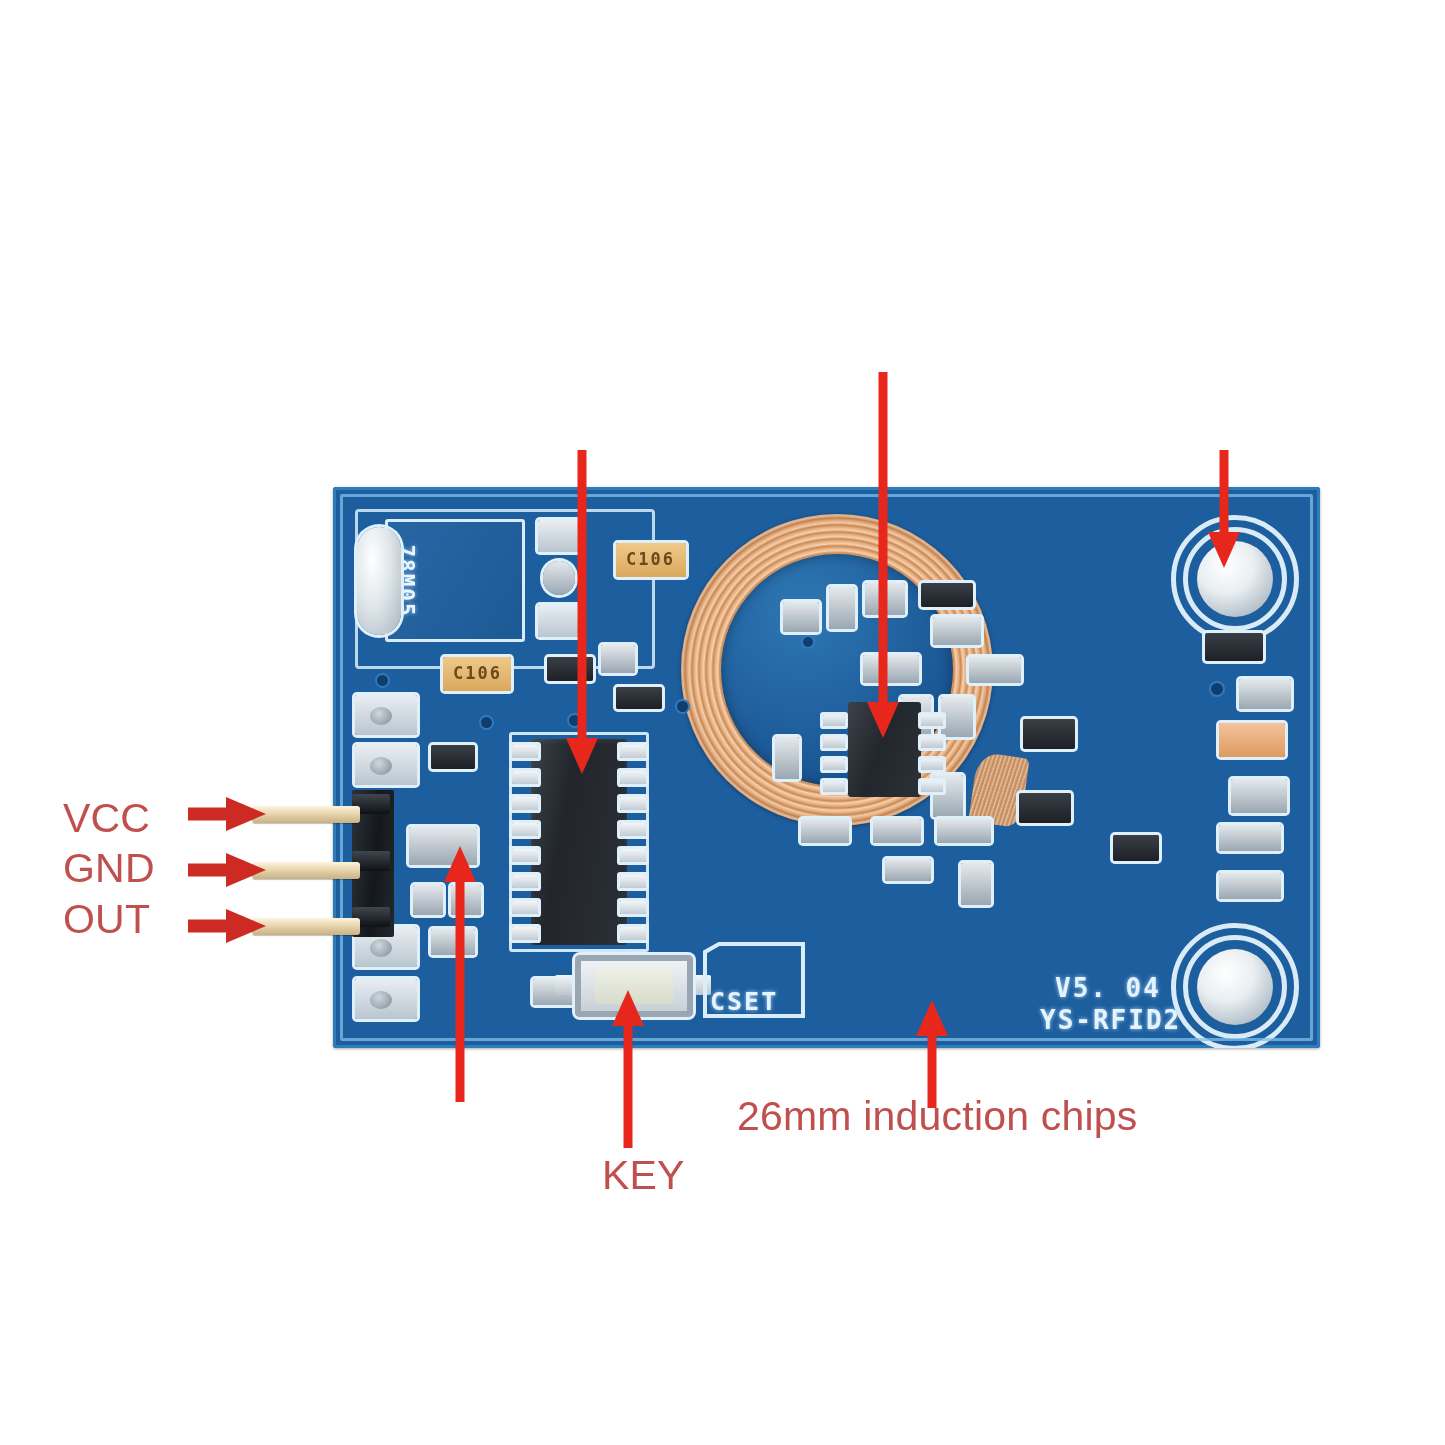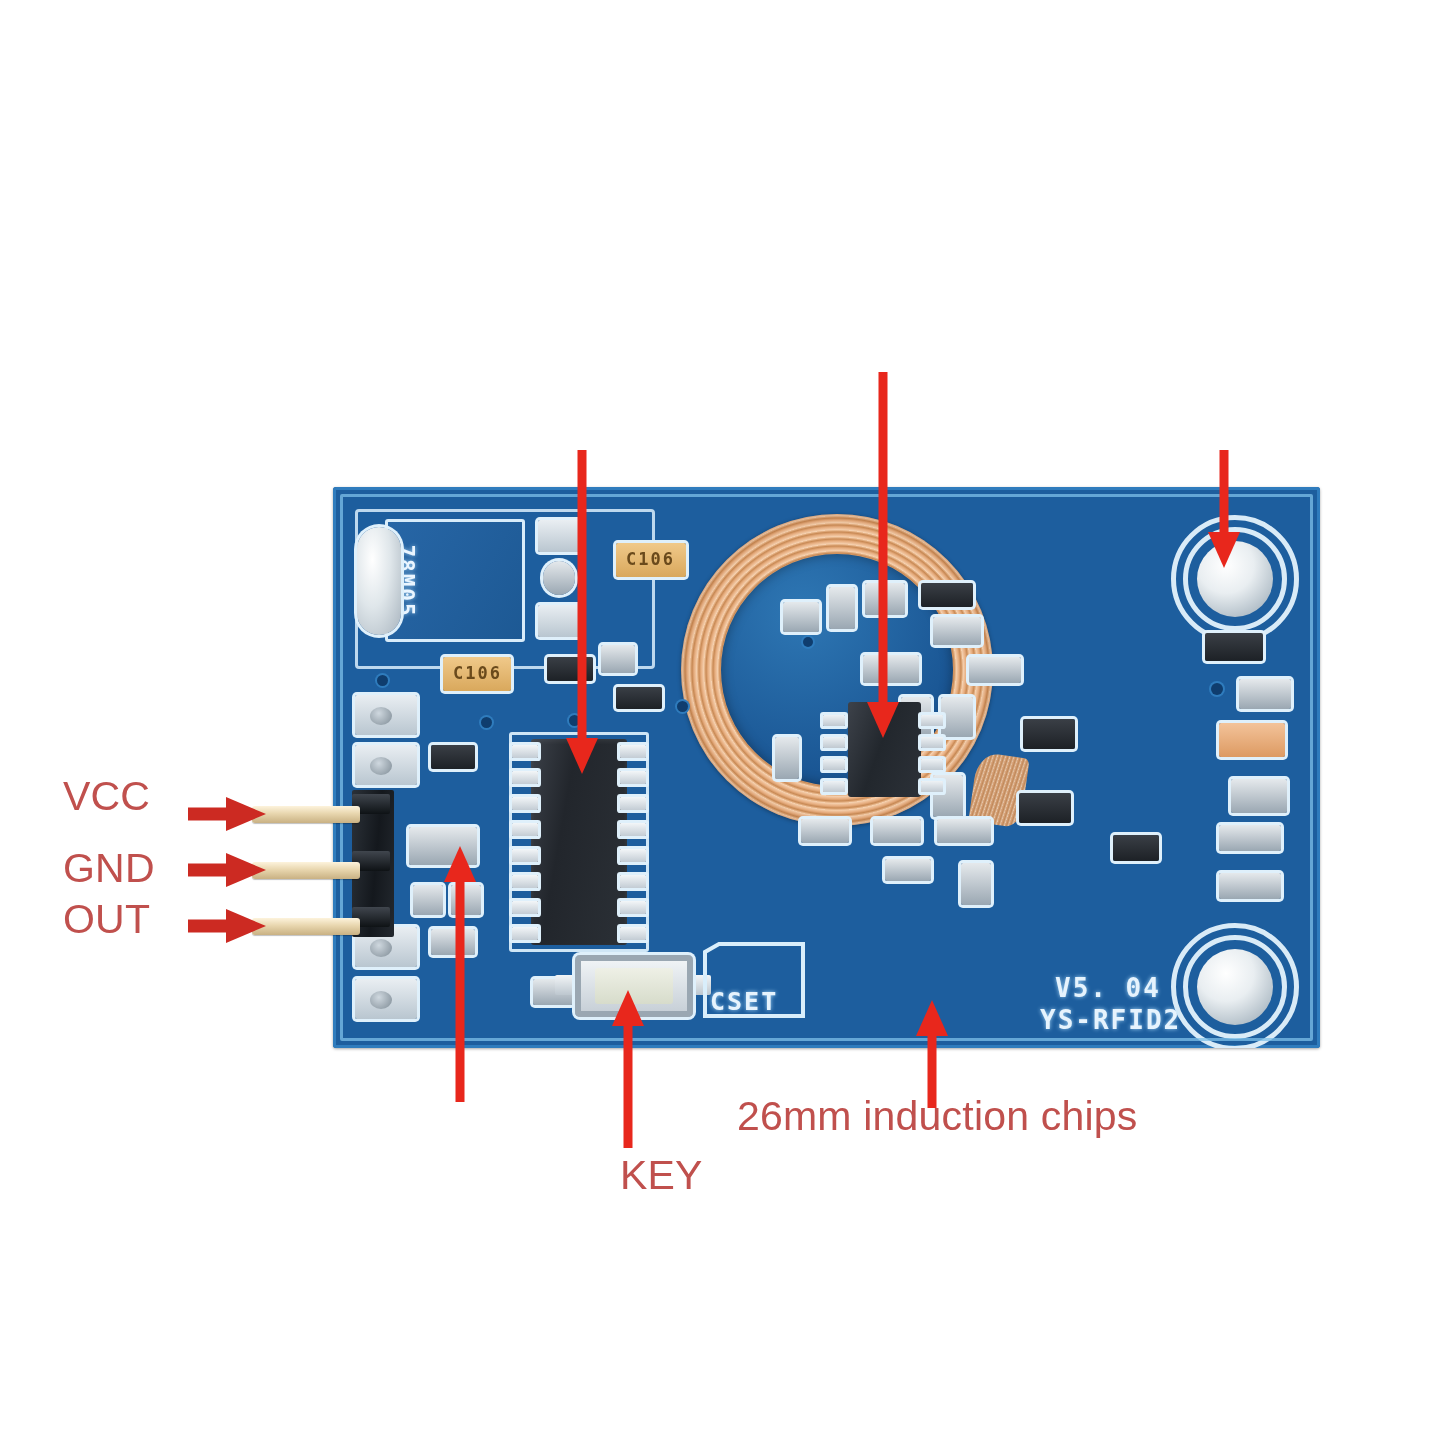--- a/index.html
+++ b/index.html
@@ -259,24 +259,24 @@
     <div class="mcupin" style="left:287px;top:362px;"></div>
     <div class="mcupin" style="left:287px;top:388px;"></div>
     <div class="mcupin" style="left:287px;top:414px;"></div>
     <div class="mcupin" style="left:287px;top:440px;"></div>
   </div>
 
   <div class="pinwire" style="left:252px;top:806px;width:108px;"></div>
   <div class="pinwire" style="left:252px;top:862px;width:108px;"></div>
   <div class="pinwire" style="left:252px;top:918px;width:108px;"></div>
 
-  <div class="anno" style="left:620px;top:1152px;">KEY</div>
+  <div class="anno" style="left:602px;top:1152px;">KEY</div>
   <div class="anno" style="left:737px;top:1093px;">26mm induction chips</div>
 
-  <div class="anno" style="left:63px;top:773px;">VCC</div>
+  <div class="anno" style="left:63px;top:795px;">VCC</div>
   <div class="anno" style="left:63px;top:845px;">GND</div>
   <div class="anno" style="left:63px;top:896px;">OUT</div>
 
   <div class="varrow down" style="left:582px;top:450px;">
     <div class="shaft" style="top:0;height:288px;"></div>
     <div class="head" style="top:288px;"></div>
   </div>
 
   <div class="varrow down" style="left:883px;top:372px;">
     <div class="shaft" style="top:0;height:330px;"></div>

